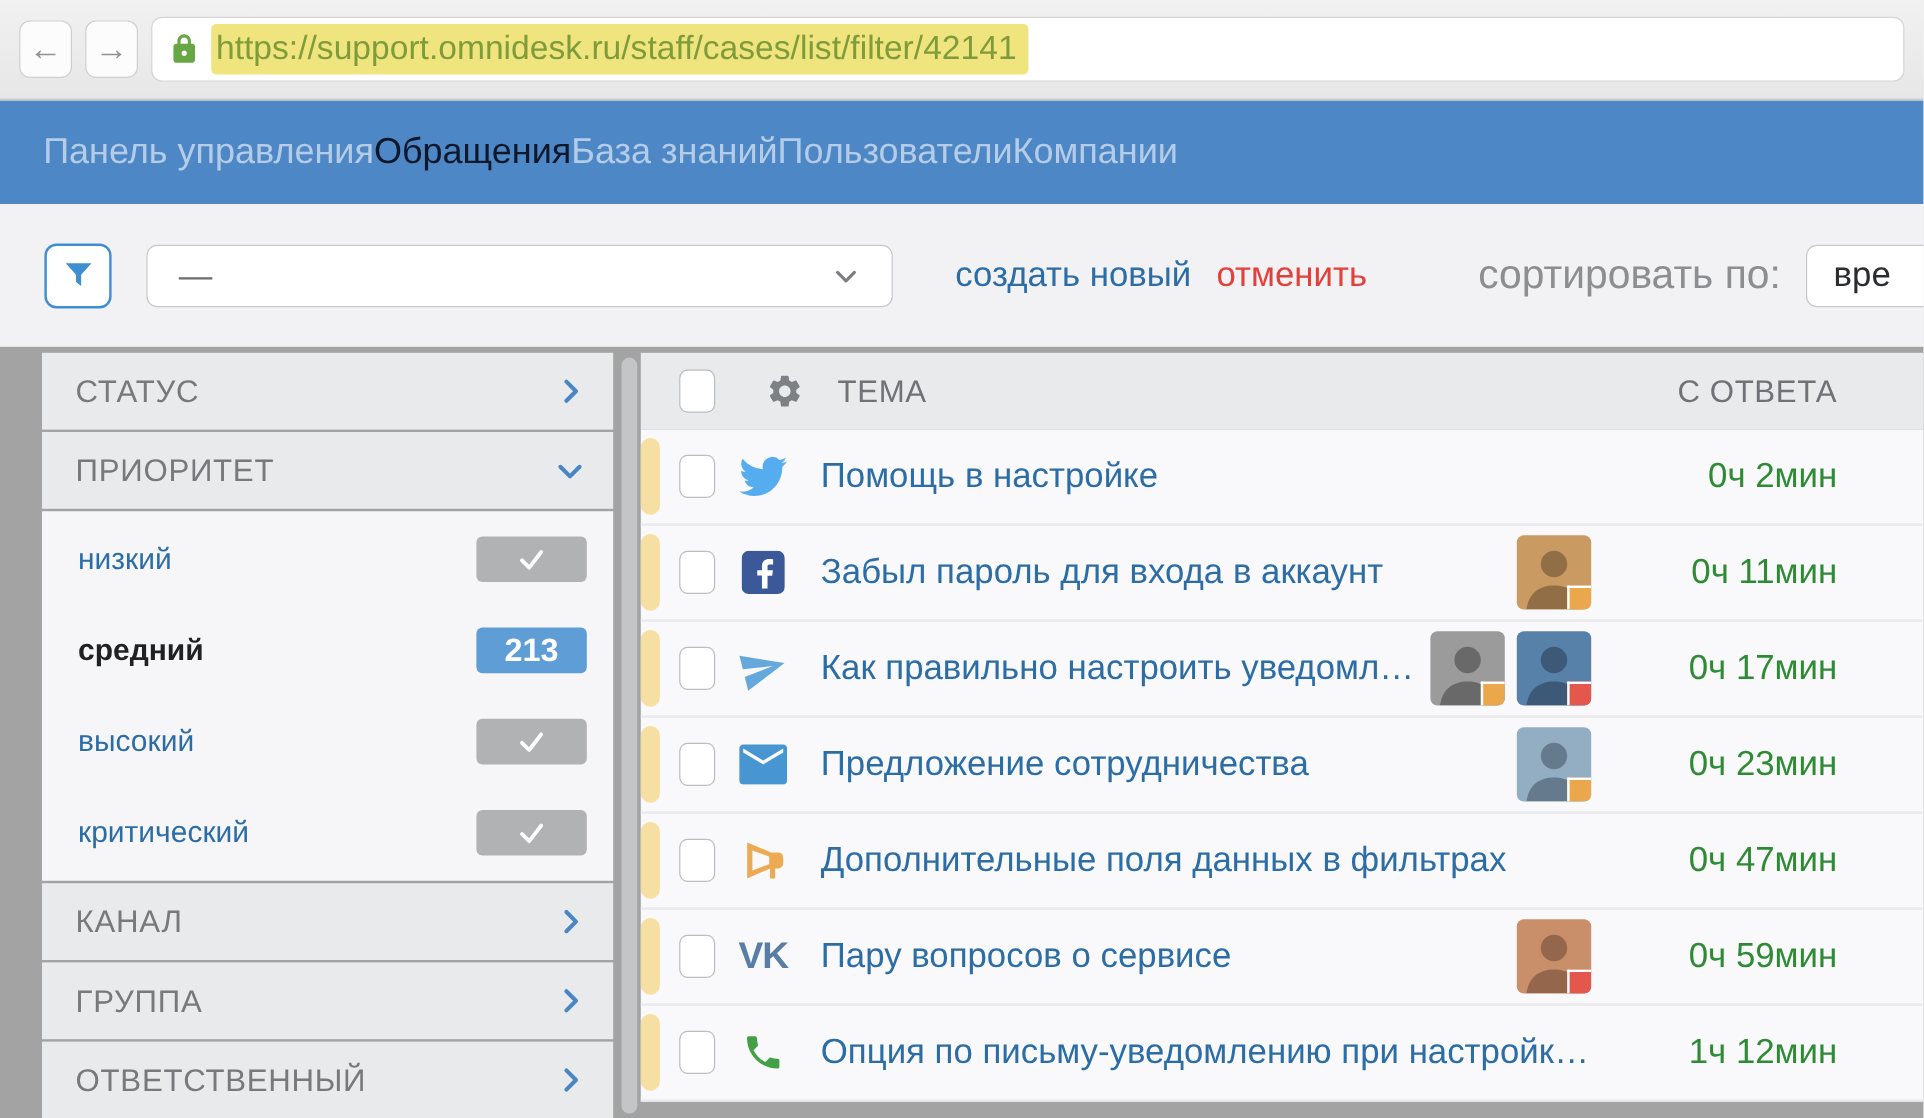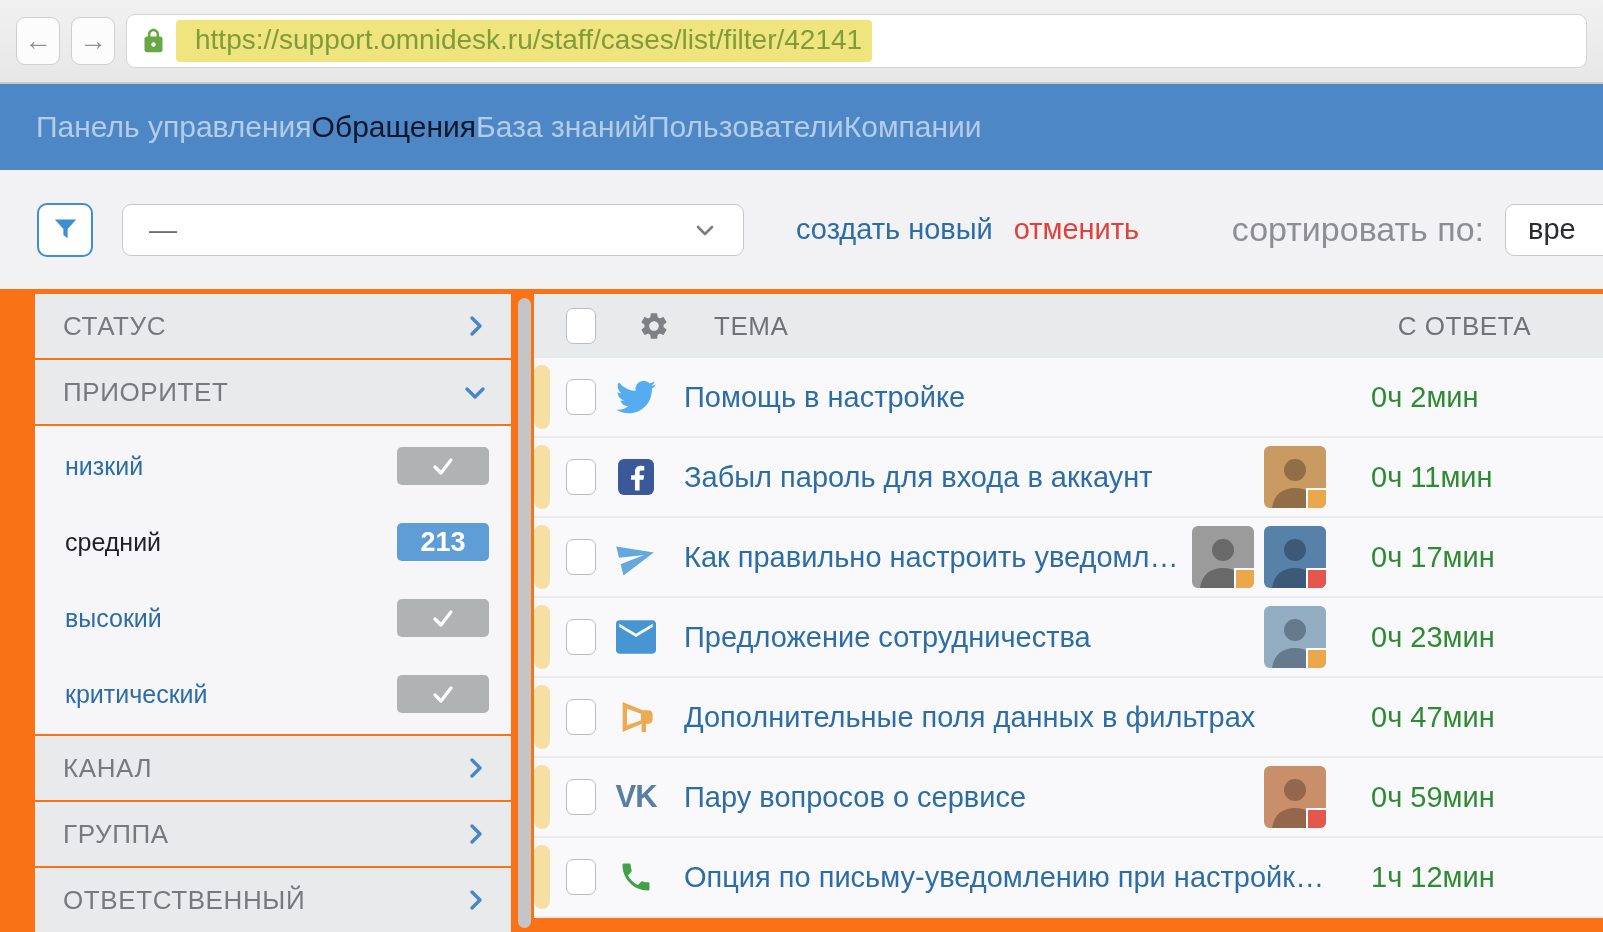--- a/index.html
+++ b/index.html
@@ -8,21 +8,21 @@
 
   
   .chrome { height:84px; background:linear-gradient(#f1f1f1,#e7e7e7);
     border-bottom:2px solid #c9c9c9; display:flex; align-items:center;
     padding:0 16px; gap:11px; }
   .nav-btn { width:44px; height:48px; background:#fcfcfc; border:1px solid #cfcfcf;
     border-radius:9px; display:flex; align-items:center; justify-content:center;
     font-size:28px; color:#8f9396; flex-shrink:0; cursor:pointer; }
   .url-field { flex:1; height:54px; background:#fff; border:1px solid #d5d5d5;
     border-radius:9px; display:flex; align-items:center; padding:0 13px; gap:9px; }
-  .url-hl { background:#f0e47e; color:#7f9c3a; font-size:28px; padding:4px 10px 6px 19px;
+  .url-hl { background:#f0e47e; color:#7f9c3a; font-size:28px; padding:4px 10px 6px 4px;
     border-radius:4px; white-space:nowrap; }
 
   
   .navbar { height:86px; background:#4d87c5; display:flex; align-items:center;
     padding:0 36px; }
   .nav-tab { font-size:30px; font-weight:500; color:rgba(255,255,255,.58);
     cursor:pointer; white-space:nowrap; }
   .nav-tab.active { color:#0f172a; font-weight:400; }
 
   
@@ -36,66 +36,66 @@
     justify-content:space-between; padding:0 26px; cursor:pointer; }
   .filter-select .val { font-size:28px; color:#6b6d70; }
   .link-create { margin-left:52px; font-size:29px; color:#2c6da6; cursor:pointer; white-space:nowrap; }
   .link-cancel { margin-left:21px; font-size:29px; color:#e2403a; cursor:pointer; white-space:nowrap; }
   .sort-label { margin-left:auto; font-size:34px; color:#8c8e92; white-space:nowrap; }
   .sort-select { margin-left:21px; margin-right:-34px; width:132px; height:52px; background:#fff;
     border:1px solid #c7c8ca; border-radius:9px; display:flex; align-items:center;
     padding-left:22px; font-size:29px; color:#2a2c2e; cursor:pointer; flex-shrink:0; overflow:hidden; }
 
   
-  .content { height:643px; display:flex; background:#f97316; padding:5px 0 0 35px; }
+  .content { height:643px; display:flex; background:#a3a3a3; padding:5px 0 0 35px; }
 
   .sidebar { width:476px; flex-shrink:0; }
   .s-header { height:64px; background:#e9eaec; margin-bottom:2px; display:flex;
     align-items:center; justify-content:space-between; padding:0 24px 0 28px;
     color:#77797d; font-size:26px; letter-spacing:.6px; cursor:pointer; }
   .s-items { background:#f6f6f8; margin-bottom:2px; padding:2px 0; }
   .s-item { height:76px; display:flex; align-items:center; justify-content:space-between;
     padding:0 22px 0 30px; cursor:pointer; }
   .s-item .lbl { font-size:25px; color:#2c6da6; }
-  .s-item.sel .lbl { color:#1f2124; font-weight:400; }
+  .s-item.sel .lbl { color:#1f2124; font-weight:700; }
   .toggle { width:92px; height:38px; background:#b1b2b4; border-radius:5px;
     display:flex; align-items:center; justify-content:center; cursor:pointer; }
   .badge-count { width:92px; height:38px; background:#5e9dd6; border-radius:5px;
     color:#fff; font-size:27px; font-weight:700; display:flex; align-items:center;
     justify-content:center; }
 
   .vscroll { width:13px; height:630px; background:#c3c5c7; border-radius:7px;
     margin:4px 0 0 7px; flex-shrink:0; cursor:grab; }
 
   .main { flex:1; margin-left:3px; min-width:0; }
   .t-header { height:64px; background:#e9eaec; display:flex; align-items:center;
     padding:0 72px 0 32px; color:#6f7276; font-size:26px; }
   .cb { width:30px; height:36px; background:#fff; border:1px solid #bcbdbf;
     border-radius:7px; flex-shrink:0; cursor:pointer; }
   .t-header .gear { margin-left:42px; cursor:pointer; display:flex; }
-  .t-header .col-theme { margin-left:44px; letter-spacing:.5px; }
+  .t-header .col-theme { margin-left:28px; letter-spacing:.5px; }
   .t-header .sp { flex:1; }
   .t-header .col-since { letter-spacing:.5px; }
 
   .row { height:80px; background:#f9f9fb; border-bottom:2px solid #ececee;
     display:flex; align-items:center; padding:0 72px 0 32px; position:relative; cursor:pointer; }
   .stripe { position:absolute; left:0; top:7px; bottom:7px; width:16px;
     border-radius:8px; background:#f6dfa2; }
   .ch-icon { width:44px; margin-left:18px; display:flex; align-items:center;
     justify-content:center; flex-shrink:0; }
   .vk-glyph { font-size:31px; font-weight:800; color:#587ea6; letter-spacing:-1px; }
   .row .title { flex:1; margin-left:26px; font-size:29px; color:#2c6da6;
     white-space:nowrap; overflow:hidden; text-overflow:ellipsis; }
   .avatars { display:flex; gap:10px; margin-right:45px; }
   .avatar { width:62px; height:62px; border-radius:6px; position:relative;
     overflow:hidden; flex-shrink:0; }
   .avatar svg { display:block; }
   .a-badge { position:absolute; right:0; bottom:0; width:20px; height:20px;
     border-left:2px solid #fff; border-top:2px solid #fff; }
-  .time { width:160px; font-size:29px; color:#2e8b34;
+  .time { width:160px; text-align:right; font-size:29px; color:#2e8b34;
     white-space:nowrap; flex-shrink:0; }
 </style>
 </head>
 <body>
 
 <div class="chrome">
   <div class="nav-btn">
       <span>←</span>
     </div>
   <div class="nav-btn">

